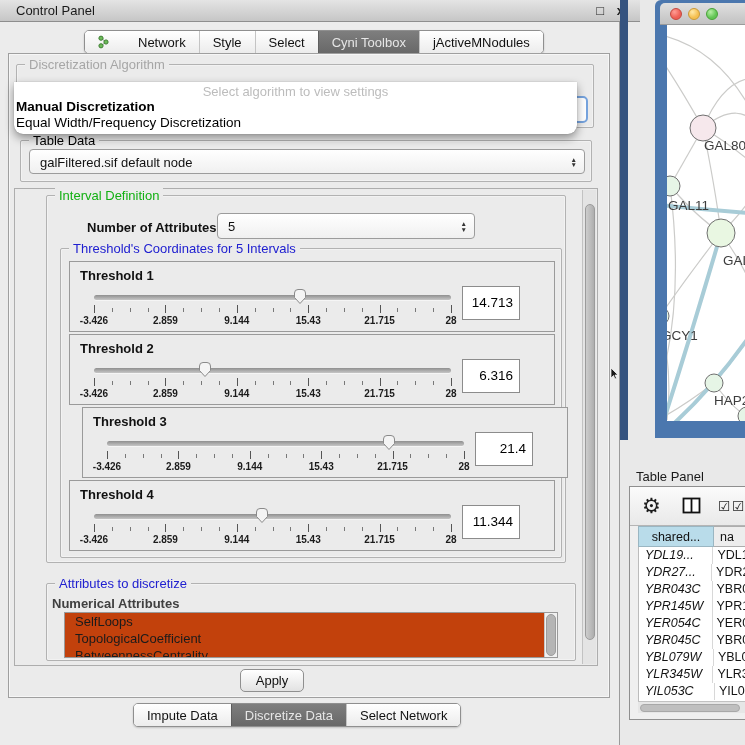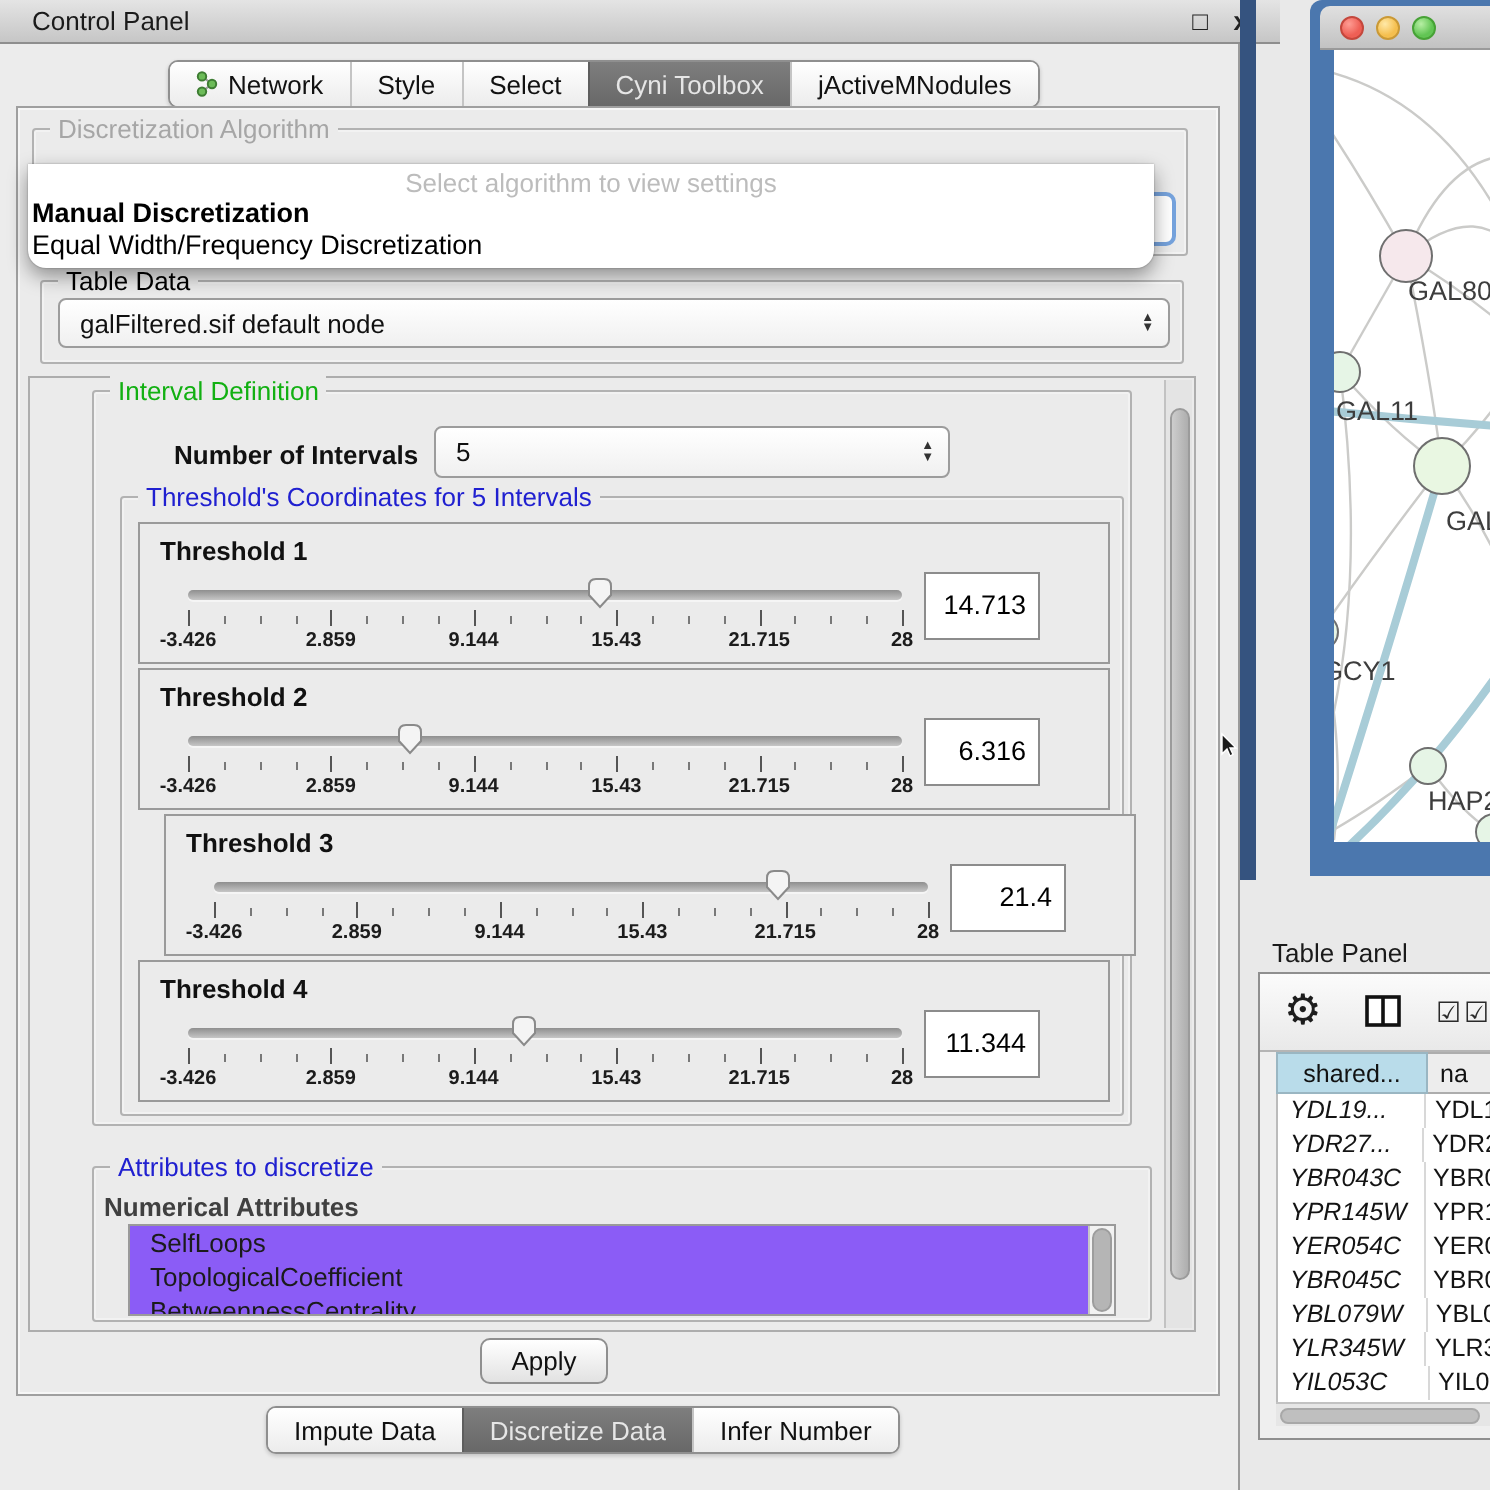--- a/index.html
+++ b/index.html
@@ -8,21 +8,21 @@
   .abs{position:absolute;}
 
   
   .cp-window{left:0;top:0;width:620px;height:745px;background:#ececec;border-right:1px solid #9b9b9b;}
   .cp-titlebar{left:0;top:0;width:640px;height:22px;background:linear-gradient(#e4e4e4,#c6c6c6);border-bottom:1px solid #8e8e8e;}
   .cp-title{left:16px;top:3px;font-size:13px;color:#1a1a1a;}
   .win-ic{top:3px;font-size:13px;font-weight:bold;color:#222;cursor:default;}
 
   
   .seg{display:flex;border:1px solid #8f8f8f;border-radius:5px;overflow:hidden;background:#fff;box-shadow:0 1px 2px rgba(0,0,0,.18);height:24px;}
-  .seg-tab{display:flex;align-items:center;padding:0 13px;font-size:13px;color:#111;border-left:1px solid #c4c4c4;background:linear-gradient(#ffffff,#ececec);white-space:nowrap;}
+  .seg-tab{display:flex;align-items:center;padding:0 13px;font-size:13px;color:#111;border-left:1px solid #c4c4c4;background:linear-gradient(#ffffff,#ececec);white-space:nowrap;gap:24px;}
   .seg-tab:first-child{border-left:none;}
   .seg-tab.sel{background:linear-gradient(#7e7e7e,#686868);color:#e6e6e6;border-left-color:#5e5e5e;}
   .tabicon{margin-right:5px;display:inline-flex;}
 
   .outer-panel{left:8px;top:53px;width:602px;height:645px;border:1px solid #9f9f9f;background:#ebebeb;box-shadow:inset 0 0 0 1px #f6f6f6;}
 
   .group{border:1px solid #b2b2b2;box-shadow:inset 0 0 0 1px #f2f2f2;border-radius:2px;}
   .group-title{position:absolute;top:-8px;left:8px;background:#ebebeb;padding:0 4px;font-size:13px;line-height:15px;}
 
   
@@ -59,21 +59,21 @@
   .ticks{position:absolute;left:24px;top:43px;width:357px;height:9px;}
   .tick{position:absolute;top:3px;width:1px;height:4px;background:#787878;}
   .tick.tall{top:0;height:8px;background:#555;}
   .ticklabels{position:absolute;left:24px;top:53px;width:357px;height:13px;}
   .ticklabel{position:absolute;transform:translateX(-50%);font-size:10px;font-weight:bold;color:#1c1c1c;white-space:nowrap;}
   .th-value{position:absolute;left:392px;top:24px;width:58px;height:34px;background:#fff;border:1px solid #8c8c8c;font-size:13.5px;color:#000;text-align:right;line-height:32px;padding-right:6px;}
 
   .attr-group{left:31px;top:394px;width:530px;height:78px;}
   .attr-title{color:#2020d0;}
   .attr-sub{position:absolute;left:5px;top:12px;font-size:13px;font-weight:bold;color:#404040;}
-  .attr-list{position:absolute;left:17px;top:28px;width:494px;height:46px;background:#8b5cf6;border:1px solid #9a9a9a;overflow:hidden;}
+  .attr-list{position:absolute;left:17px;top:28px;width:494px;height:46px;background:#c2410c;border:1px solid #9a9a9a;overflow:hidden;}
   .attr-item{height:17px;line-height:17px;padding-left:10px;font-size:13px;color:#1b1b1b;white-space:nowrap;}
   .attr-vscroll{position:absolute;right:0;top:0;bottom:0;width:13px;background:#f2f2f2;border-left:1px solid #c6c6c6;}
   .attr-vthumb{position:absolute;left:1px;top:1px;width:10px;height:42px;border-radius:5px;background:#b5b5b5;border:1px solid #9d9d9d;}
 
   .apply-btn{left:240px;top:669px;width:64px;height:23px;background:linear-gradient(#ffffff,#e2e2e2);border:1px solid #8f8f8f;border-radius:5px;font-size:13px;color:#111;text-align:center;line-height:21px;}
 
   
   .desk-strip{left:620px;top:0;width:8px;height:440px;background:#35537f;}
   .nw-window{left:627px;top:0;width:118px;height:438px;background:#4b77ae;border-radius:6px 0 0 0;margin-left:28px;}
   .nw-titlebar{left:5px;top:3px;width:113px;height:22px;background:linear-gradient(#e0e0e0,#c2c2c2);border-radius:5px 0 0 0;border-bottom:1px solid #9a9a9a;}
@@ -157,21 +157,21 @@
       <div class="abs combo" style="left:8px;top:8px;width:556px;height:25px;">
         <span class="val">galFiltered.sif default node</span>
         <span class="stepper">▲<br>▼</span>
       </div>
     </div>
 
     <div class="abs scroll-area">
 
       <div class="abs group interval-group">
         <span class="group-title ig-title">Interval Definition</span>
-        <span class="abs noi-label">Number of Intervals</span>
+        <span class="abs noi-label">Number of Attributes</span>
         <div class="abs combo noi-combo">
           <span class="val">5</span>
           <span class="stepper">▲<br>▼</span>
         </div>
 
         <div class="abs group thr-group">
           <span class="group-title thr-title">Threshold's Coordinates for 5 Intervals</span>
 
           <div class="threshold-box" style="top:12px;">
             <div class="th-label">Threshold 1</div>
@@ -356,21 +356,21 @@
     <div class="abs apply-btn">Apply</div>
 
     <div class="abs seg" style="left:133px;top:703px;">
         <div class="seg-tab">
           <span>Impute Data</span>
         </div>
         <div class="seg-tab sel">
           <span>Discretize Data</span>
         </div>
         <div class="seg-tab">
-          <span>Infer Number</span>
+          <span>Select Network</span>
         </div>
       </div>
   </div>
 
   <div class="abs desk-strip"></div>
 
   <div class="abs nw-window">
     <div class="abs nw-titlebar">
       <span class="tl red"></span>
       <span class="tl yellow"></span>

